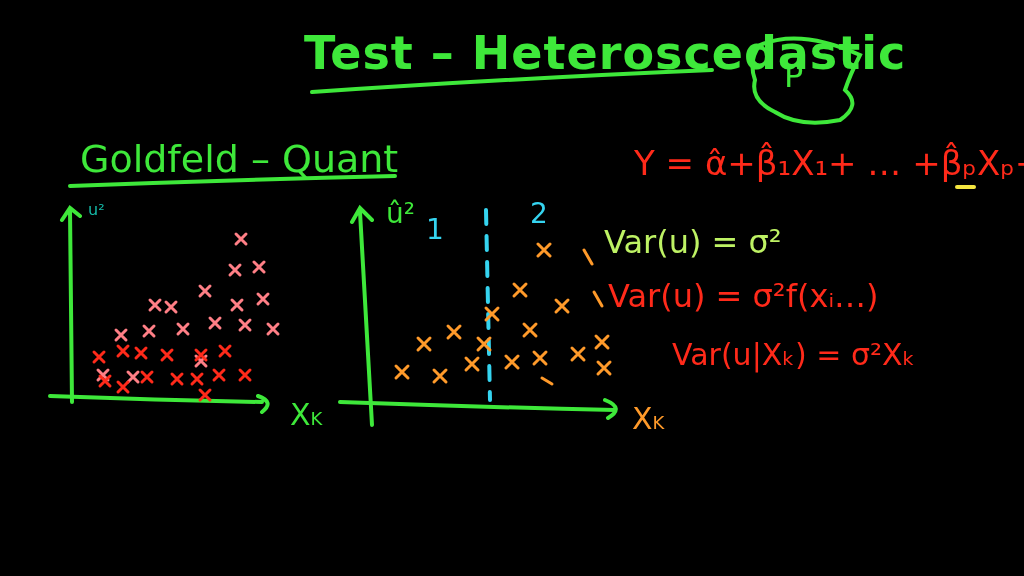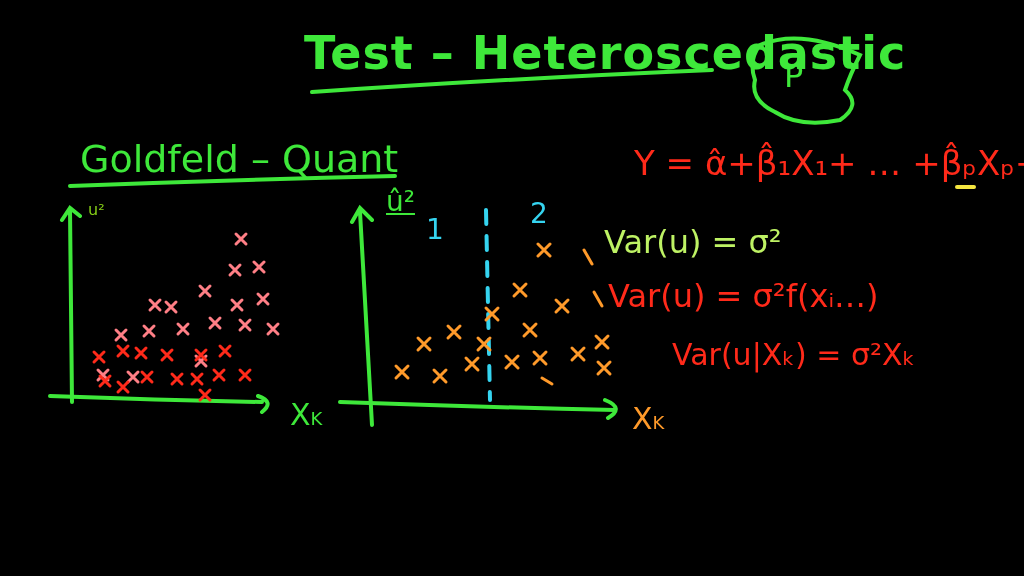--- a/index.html
+++ b/index.html
@@ -89,26 +89,26 @@
       <path d="M594 292 l8 14"></path>
   </g>
 </svg>
 
 <div class="abs hand" style="left:304px;top:30px;font-size:46px;color:#3ee83a;letter-spacing:1px;font-weight:bold;">Test – Heteroscedastic</div>
 
 <div class="abs hand" style="left:784px;top:60px;font-size:32px;color:#3ee83a;">P</div>
 
 <div class="abs hand" style="left:80px;top:140px;font-size:38px;color:#3ee83a;">Goldfeld – Quant</div>
 
-<div class="abs hand" style="left:88px;top:202px;font-size:16px;color:#84cc16;">u²</div>
+<div class="abs hand" style="left:88px;top:202px;font-size:16px;color:#14b8a6;">u²</div>
 <div class="abs hand" style="left:290px;top:400px;font-size:30px;color:#3ee83a;">
   <span>X</span><span style="font-size:18px;">K</span>
 </div>
 
-<div class="abs hand" style="left:386px;top:188px;font-size:28px;color:#3ee83a;text-decoration:underline;">û²</div>
+<div class="abs hand" style="left:386px;top:200px;font-size:28px;color:#3ee83a;">û²</div>
 <div class="abs hand" style="left:426px;top:216px;font-size:28px;color:#35d4f0;">1</div>
 <div class="abs hand" style="left:530px;top:200px;font-size:28px;color:#35d4f0;">2</div>
 <div class="abs hand" style="left:632px;top:404px;font-size:30px;color:#ff9a2a;">
   <span>X</span><span style="font-size:18px;">K</span>
 </div>
 
 <div class="abs hand" style="left:634px;top:146px;font-size:34px;color:#ff2a1a;">
   <span>Y</span>
   <span>=</span>
   <span>α̂</span><span>+</span><span>β̂₁X₁</span><span>+ … +</span><span>β̂ₚXₚ</span><span>+</span>

